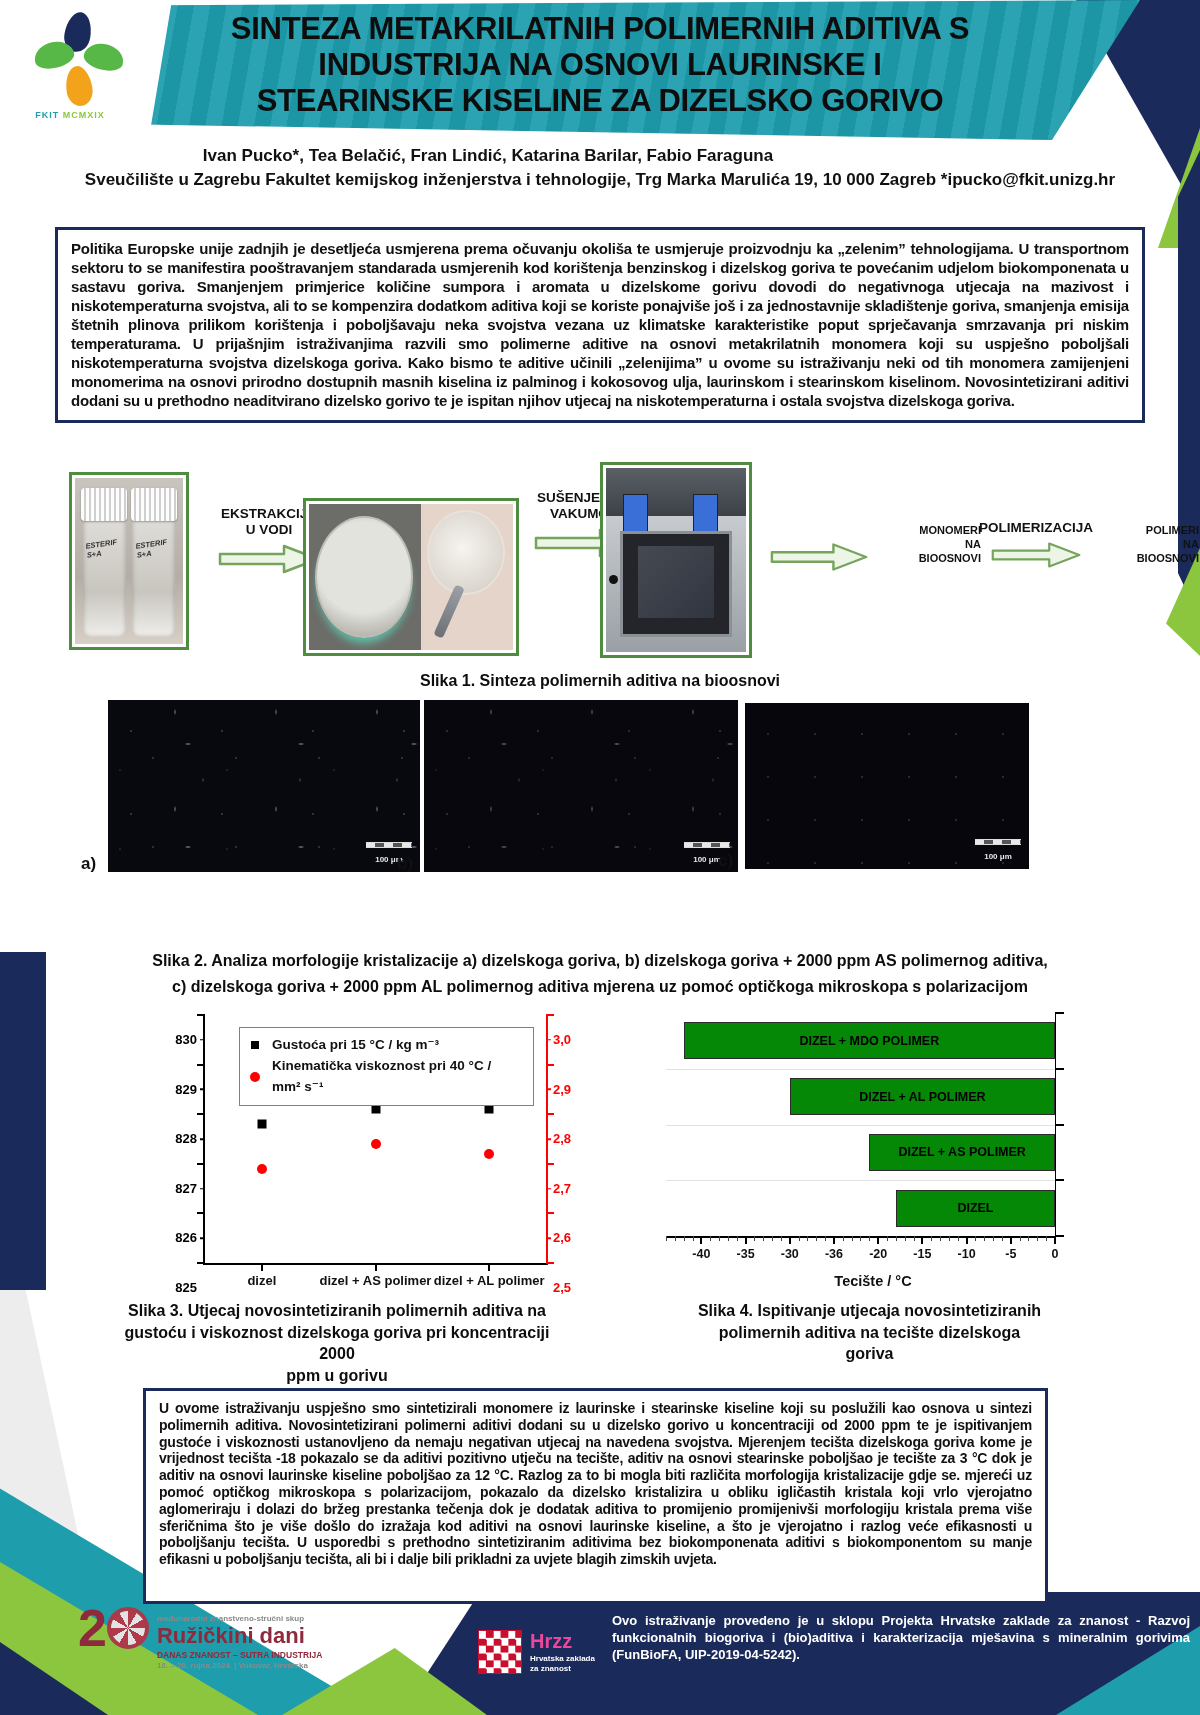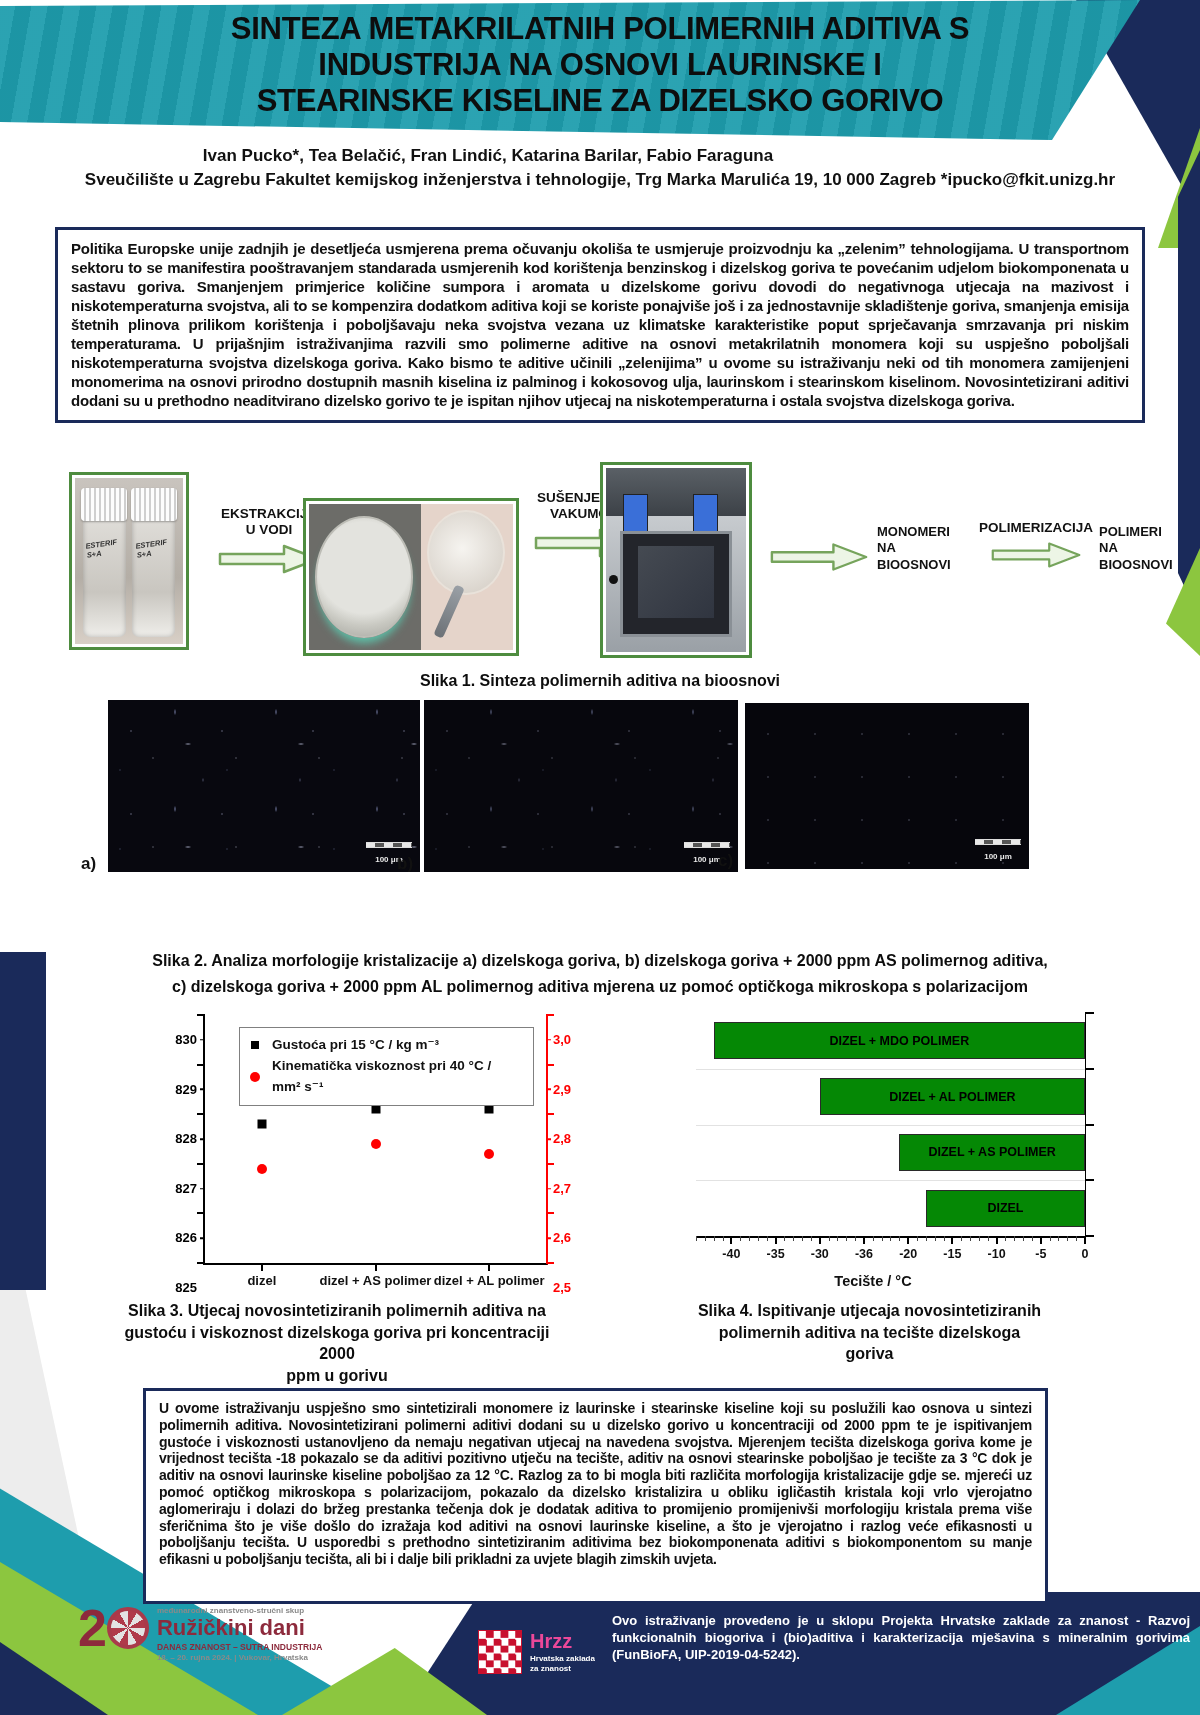--- a/index.html
+++ b/index.html
@@ -65,21 +65,21 @@
   .oven-bg{background:linear-gradient(180deg,#d7dadd,#9aa0a6);}
   .oven-top{position:absolute;left:0;top:0;width:100%;height:26%;background:linear-gradient(180deg,#5a6066,#3c4147);}
   .oven-scr{position:absolute;top:14%;height:22%;width:18%;background:#3a6fd8;border:1px solid #222;}
   .oven-knob{position:absolute;left:42%;top:52%;width:16%;height:34%;border:3px solid #e8e8e8;border-radius:50%;background:#2b2f34;}
   .oven-door{position:absolute;left:10%;top:34%;width:80%;height:58%;background:#23252b;border:3px solid #8a9096;}
   .oven-win{position:absolute;left:14%;top:12%;width:72%;height:72%;background:linear-gradient(135deg,#454a52,#303540);}
   .oven-dot{position:absolute;left:2%;top:58%;width:9px;height:9px;border-radius:50%;background:#111;}
   .arrow-group{position:absolute;text-align:center;}
   .arrow-label{font-size:13.5px;font-weight:800;line-height:1.2;margin-bottom:4px;}
   .arrow-svg{display:block;margin:0 auto;}
-  .flow-text{position:absolute;font-size:13px;font-weight:800;text-align:left;line-height:1.25;}
+  .flow-text{position:absolute;font-size:11px;font-weight:800;text-align:right;line-height:1.25;}
   
   .caption{z-index:3;font-weight:800;color:#0d0d0d;text-align:center;}
   .cap1{left:0;top:672px;width:1200px;font-size:16px;}
   .cap2{left:60px;top:948px;width:1080px;font-size:16px;line-height:1.6;}
   .cap3{left:112px;top:1300px;width:450px;font-size:16px;line-height:1.35;}
   .cap4{left:652px;top:1300px;width:435px;font-size:16px;line-height:1.35;}
   
   .micro{position:absolute;z-index:3;}
   .micro-img{position:absolute;inset:0;background-color:#08080f;
     background-image:
@@ -93,21 +93,21 @@
   .micro-fine .micro-img{background-size:47px 43px,51px 49px,43px 46px,55px 41px,59px 53px,50px 57px;filter:brightness(.8);}
   .micro-label{position:absolute;left:-27px;bottom:-2px;font-size:17px;font-weight:800;z-index:4;}
   .scalebar{position:absolute;right:8px;bottom:6px;text-align:center;z-index:2;}
   .scalebar .bar{width:46px;height:6px;border-top:1px solid #ddd;border-bottom:1px solid #ddd;
     background:repeating-linear-gradient(90deg,#e8e8e8 0 9px,#555 9px 18px);}
   .scalebar span{font-size:8px;color:#e8e8e8;font-weight:bold;}
   
   .chart{position:absolute;z-index:3;font-weight:bold;}
   .plot{position:absolute;}
   #plot3{left:55px;top:10px;width:345px;height:250px;border-left:2px solid #000;border-bottom:2px solid #000;border-right:2px solid #f00;}
-  #plot4{left:48px;top:8px;width:390px;height:225px;border-bottom:2px solid #000;border-right:1.5px solid #000;text-decoration:underline;}
+  #plot4{left:18px;top:8px;width:390px;height:225px;border-bottom:2px solid #000;border-right:1.5px solid #000;text-decoration:underline;}
   .ytlab{position:absolute;font-size:13px;transform:translateY(-50%);white-space:nowrap;margin-top:24px;}
   .ytlab.l{left:-50px;width:42px;text-align:right;color:#000;}
   .ytlab.r{left:calc(100% + 7px);color:#f00;}
   .ytick{position:absolute;height:2px;background:#000;transform:translateY(-50%);}
   .ytick.l{left:-8px;width:8px;} .ytick.lm{left:-5px;width:5px;height:1.5px;}
   .ytick.r{right:-8px;width:8px;background:#f00;} .ytick.rm{right:-5px;width:5px;height:1.5px;background:#f00;}
   .xtick3{position:absolute;bottom:-8px;width:2px;height:8px;background:#000;transform:translateX(-50%);}
   .xcat{position:absolute;top:calc(100% + 10px);font-size:13px;transform:translateX(-50%);white-space:nowrap;}
   .marker{position:absolute;transform:translate(-50%,-50%);}
   .mk-square{width:9px;height:9px;}
@@ -130,21 +130,21 @@
   .f-teal{left:1056px;top:1626px;width:144px;height:89px;clip-path:polygon(100% 0,100% 100%,0 100%);z-index:3;}
   .f-green{left:282px;top:1648px;width:205px;height:67px;clip-path:polygon(0 100%,55% 0,100% 100%);z-index:3;}
   .bl-teal{left:0;top:1432px;width:380px;height:283px;clip-path:polygon(0 20%,100% 100%,0 100%);z-index:1;}
   .bl-green{left:0;top:1562px;width:258px;height:153px;clip-path:polygon(0 0,100% 100%,0 100%);z-index:1;}
   .bl-navy{left:0;top:1642px;width:108px;height:73px;clip-path:polygon(0 0,100% 100%,0 100%);z-index:2;}
   .event{left:78px;top:1602px;width:300px;height:108px;z-index:4;display:flex;gap:8px;align-items:flex-start;}
   .ev-num{display:flex;align-items:center;}
   .ev-2{font-size:52px;font-weight:800;color:#8d2a3c;line-height:1;}
   .ev-o{width:42px;height:42px;border-radius:50%;border:4px solid #a93a4a;
     background:repeating-conic-gradient(#b03a4a 0 30deg,#e3e3e3 30deg 60deg);}
-  .ev-col{padding-top:4px;}
+  .ev-col{padding-top:12px;}
   .ev-kicker{font-size:8px;color:#8a8a8a;font-weight:bold;}
   .ev-name{font-size:22px;color:#8d2a3c;font-weight:800;line-height:1.15;}
   .ev-slogan{font-size:8.5px;color:#8d2a3c;font-weight:800;margin-top:2px;}
   .ev-date{font-size:8px;color:#8a8a8a;font-weight:bold;margin-top:1px;}
   .hrzz{left:478px;top:1630px;z-index:4;display:flex;gap:8px;align-items:center;}
   .hrzz-sq{width:44px;height:44px;background:repeating-conic-gradient(#c8102e 0 90deg,#fff 90deg 180deg);background-size:14.7px 14.7px;border:1px solid #c8102e;}
   .hrzz-abbr{font-size:20px;font-weight:800;color:#ec4899;line-height:1;}
   .hrzz-sub{font-size:8px;color:#fff;font-weight:bold;line-height:1.25;margin-top:3px;}
   .funding{left:612px;top:1612px;width:578px;z-index:4;color:#fff;font-size:13px;font-weight:800;line-height:1.32;text-align:justify;}
 </style>
@@ -160,20 +160,32 @@
   <div class="decor green abs" style="left:1166px;top:548px;width:34px;height:108px;clip-path:polygon(100% 0,100% 100%,0 70%);z-index:1;"></div>
   <div class="decor navy abs" style="left:0;top:952px;width:46px;height:338px;z-index:1;"></div>
   <div class="decor teal bl-teal"></div>
   <div class="decor green bl-green"></div>
   <div class="decor navy bl-navy"></div>
   <div class="decor navy f-navy"></div>
   <div class="decor teal f-teal"></div>
   <div class="decor green f-green"></div>
 
   <div class="teal-band abs"></div>
+  <div class="logo-panel abs">
+    <div class="abs" style="left:32px;top:12px;width:100px;height:96px;">
+      <div class="petal" style="left:33px;top:0;width:26px;height:40px;background:#1a2a5a;transform:rotate(10deg);"></div>
+      <div class="petal" style="left:2px;top:30px;width:40px;height:26px;background:#57b847;transform:rotate(-14deg);"></div>
+      <div class="petal" style="left:52px;top:32px;width:40px;height:26px;background:#57b847;transform:rotate(14deg);"></div>
+      <div class="petal" style="left:34px;top:54px;width:26px;height:40px;background:#f2a31b;transform:rotate(-8deg);"></div>
+    </div>
+    <div class="logo-text">
+      <span class="t1">FKIT</span>
+      <span class="t2">MCMXIX</span>
+    </div>
+  </div>
   <div class="title-wrap abs">
     <div>SINTEZA METAKRILATNIH POLIMERNIH ADITIVA S</div>
     <div>INDUSTRIJA NA OSNOVI LAURINSKE I</div>
     <div>STEARINSKE KISELINE ZA DIZELSKO GORIVO</div>
   </div>
   <div class="authors abs">Ivan Pucko*, Tea Belačić, Fran Lindić, Katarina Barilar, Fabio Faraguna</div>
   <div class="affil abs">Sveučilište u Zagrebu Fakultet kemijskog inženjerstva i tehnologije, Trg Marka Marulića 19, 10 000 Zagreb    *ipucko@fkit.unizg.hr</div>
 
   <div class="txt-box intro abs">
     <span>Politika Europske unije zadnjih je desetljeća usmjerena prema očuvanju okoliša te usmjeruje proizvodnju ka „zelenim” tehnologijama. U transportnom sektoru to se manifestira pooštravanjem standarada usmjerenih kod korištenja benzinskog i dizelskog goriva te povećanim udjelom biokomponenata u sastavu goriva. Smanjenjem primjerice količine sumpora i aromata u dizelskome gorivu dovodi do negativnoga utjecaja na mazivost i niskotemperaturna svojstva, ali to se kompenzira dodatkom aditiva koji se koriste ponajviše još i za jednostavnije skladištenje goriva, smanjenja emisija štetnih plinova prilikom korištenja i poboljšavaju neka svojstva vezana uz klimatske karakteristike poput sprječavanja smrzavanja pri niskim temperaturama. U prijašnjim istraživanjima razvili smo polimerne aditive na osnovi metakrilatnih monomera koji su uspješno poboljšali niskotemperaturna svojstva dizelskoga goriva. Kako bismo te aditive učinili „zelenijima” u ovome su istraživanju neki od tih monomera zamijenjeni monomerima na osnovi prirodno dostupnih masnih kiselina iz palminog i kokosovog ulja, laurinskom i stearinskom kiselinom. Novosintetizirani aditivi dodani su u prethodno neaditvirano dizelsko gorivo te je ispitan njihov utjecaj na niskotemperaturna i ostala svojstva dizelskoga goriva.</span>

